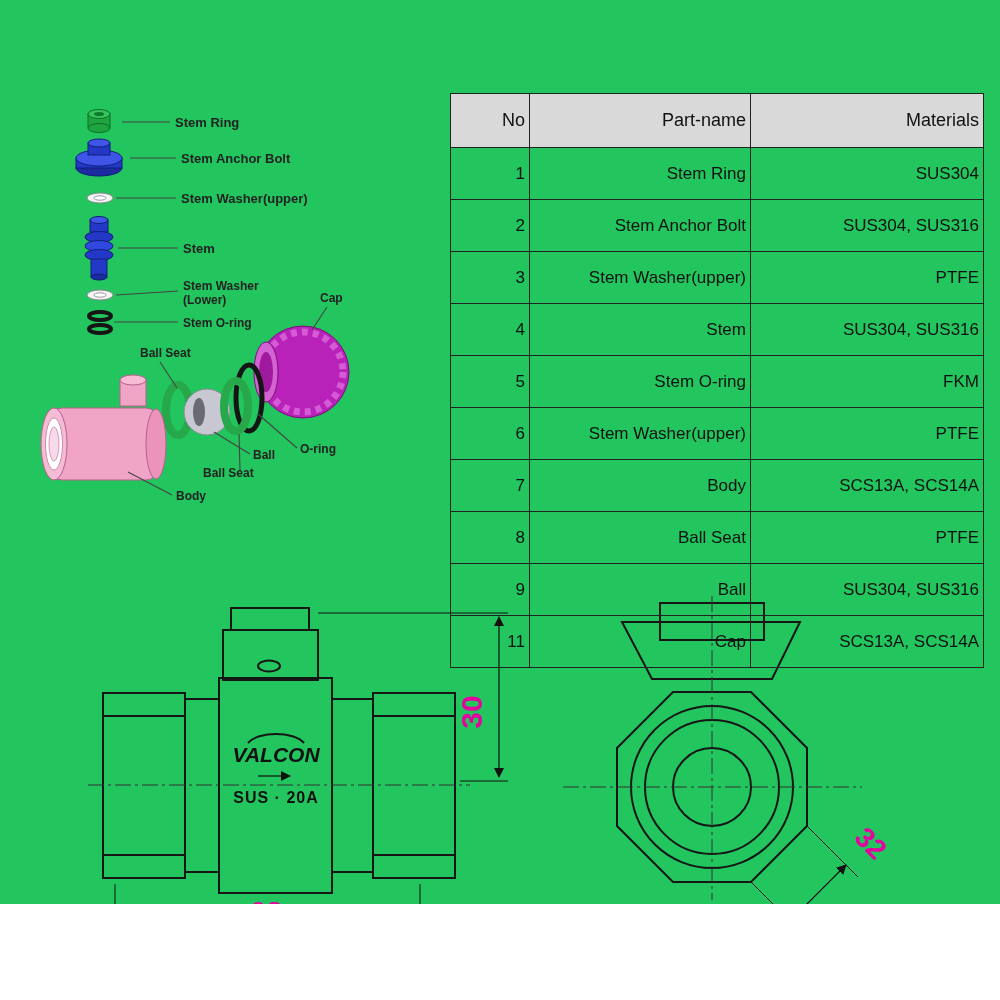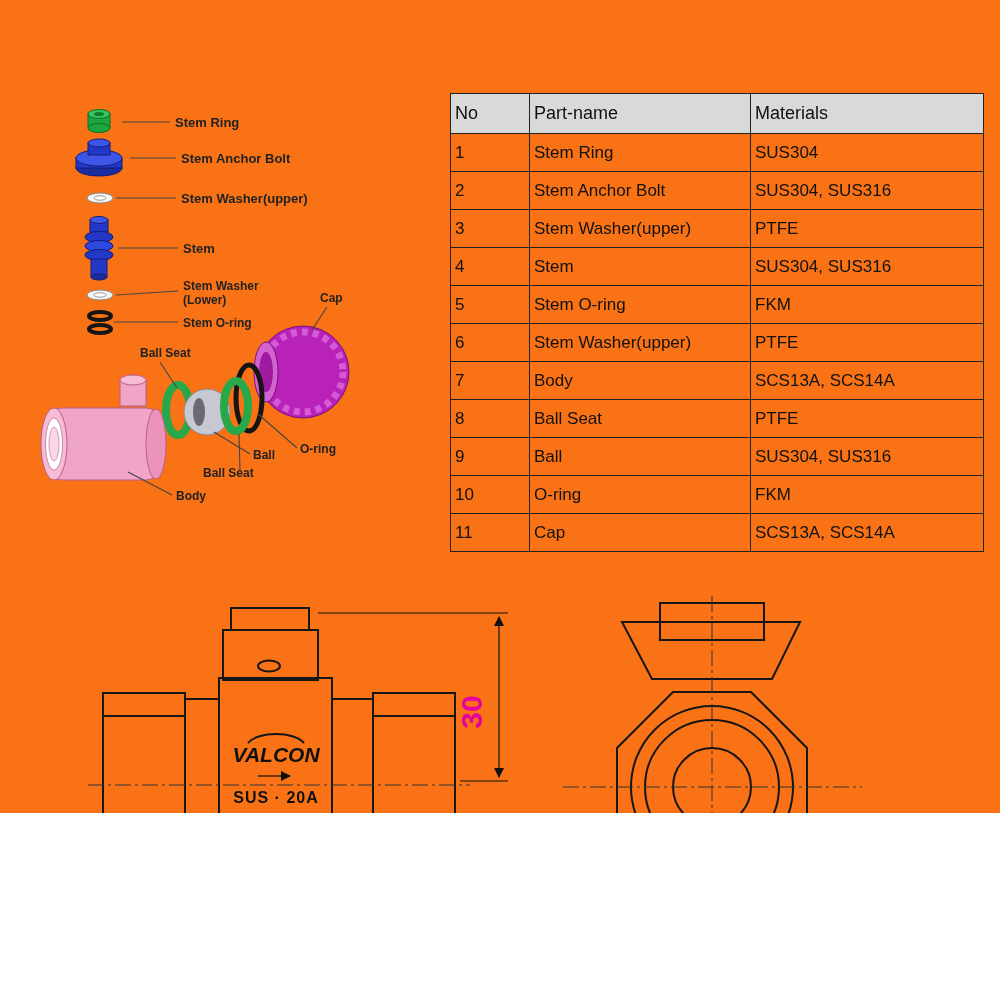--- a/index.html
+++ b/index.html
@@ -1,25 +1,25 @@
 <!DOCTYPE html>
 <html><head>
 <meta charset="utf-8">
 <style>
   html,body{margin:0;padding:0;background:#fff}
-  .page{position:relative;width:1000px;height:813px;background:#f97316;
+  .page{position:relative;width:1000px;height:904px;background:#22c55e;
         font-family:"Liberation Sans",sans-serif;overflow:hidden}
   svg.art{position:absolute;left:0;top:0}
 
   
   .parts-table{position:absolute;left:450px;top:93px;width:506px;
                border-collapse:collapse;table-layout:fixed;
                font-family:"Liberation Sans",sans-serif;font-size:17px;color:#111}
-  .parts-table th,.parts-table td{border:1.6px solid #222;text-align:left;
-               height:35px;padding:1px 4px;overflow:hidden;white-space:nowrap}
+  .parts-table th,.parts-table td{border:1.6px solid #222;text-align:right;
+               height:35px;padding:8px 4px;overflow:hidden;white-space:nowrap}
   .parts-table thead th{background:#d9d9d9;font-weight:normal;font-size:18px;height:37px}
   .col-no{width:70px}.col-name{width:212px}.col-mat{width:224px}
 
   
   .lbl{font:bold 13px "Liberation Sans",sans-serif;fill:#222}
   .lbl-sm{font:bold 12px "Liberation Sans",sans-serif;fill:#222}
   .dim{font:bold 30px "Liberation Sans",sans-serif;fill:#e600a0}
   .dim-sm{font:bold 28px "Liberation Sans",sans-serif;fill:#e600a0}
   .brand{font:italic bold 21px "Liberation Sans",sans-serif;fill:#111}
   .spec{font:bold 16px "Liberation Sans",sans-serif;fill:#111;letter-spacing:1px}
@@ -244,25 +244,20 @@
         <td>8</td>
         <td>Ball Seat</td>
         <td>PTFE</td>
       </tr>
       <tr>
         <td>9</td>
         <td>Ball</td>
         <td>SUS304, SUS316</td>
       </tr>
       <tr>
-        <td>10</td>
-        <td>O-ring</td>
-        <td>FKM</td>
-      </tr>
-      <tr>
         <td>11</td>
         <td>Cap</td>
         <td>SCS13A, SCS14A</td>
       </tr>
     </tbody>
   </table>
 
 </div>
 
 </body></html>

